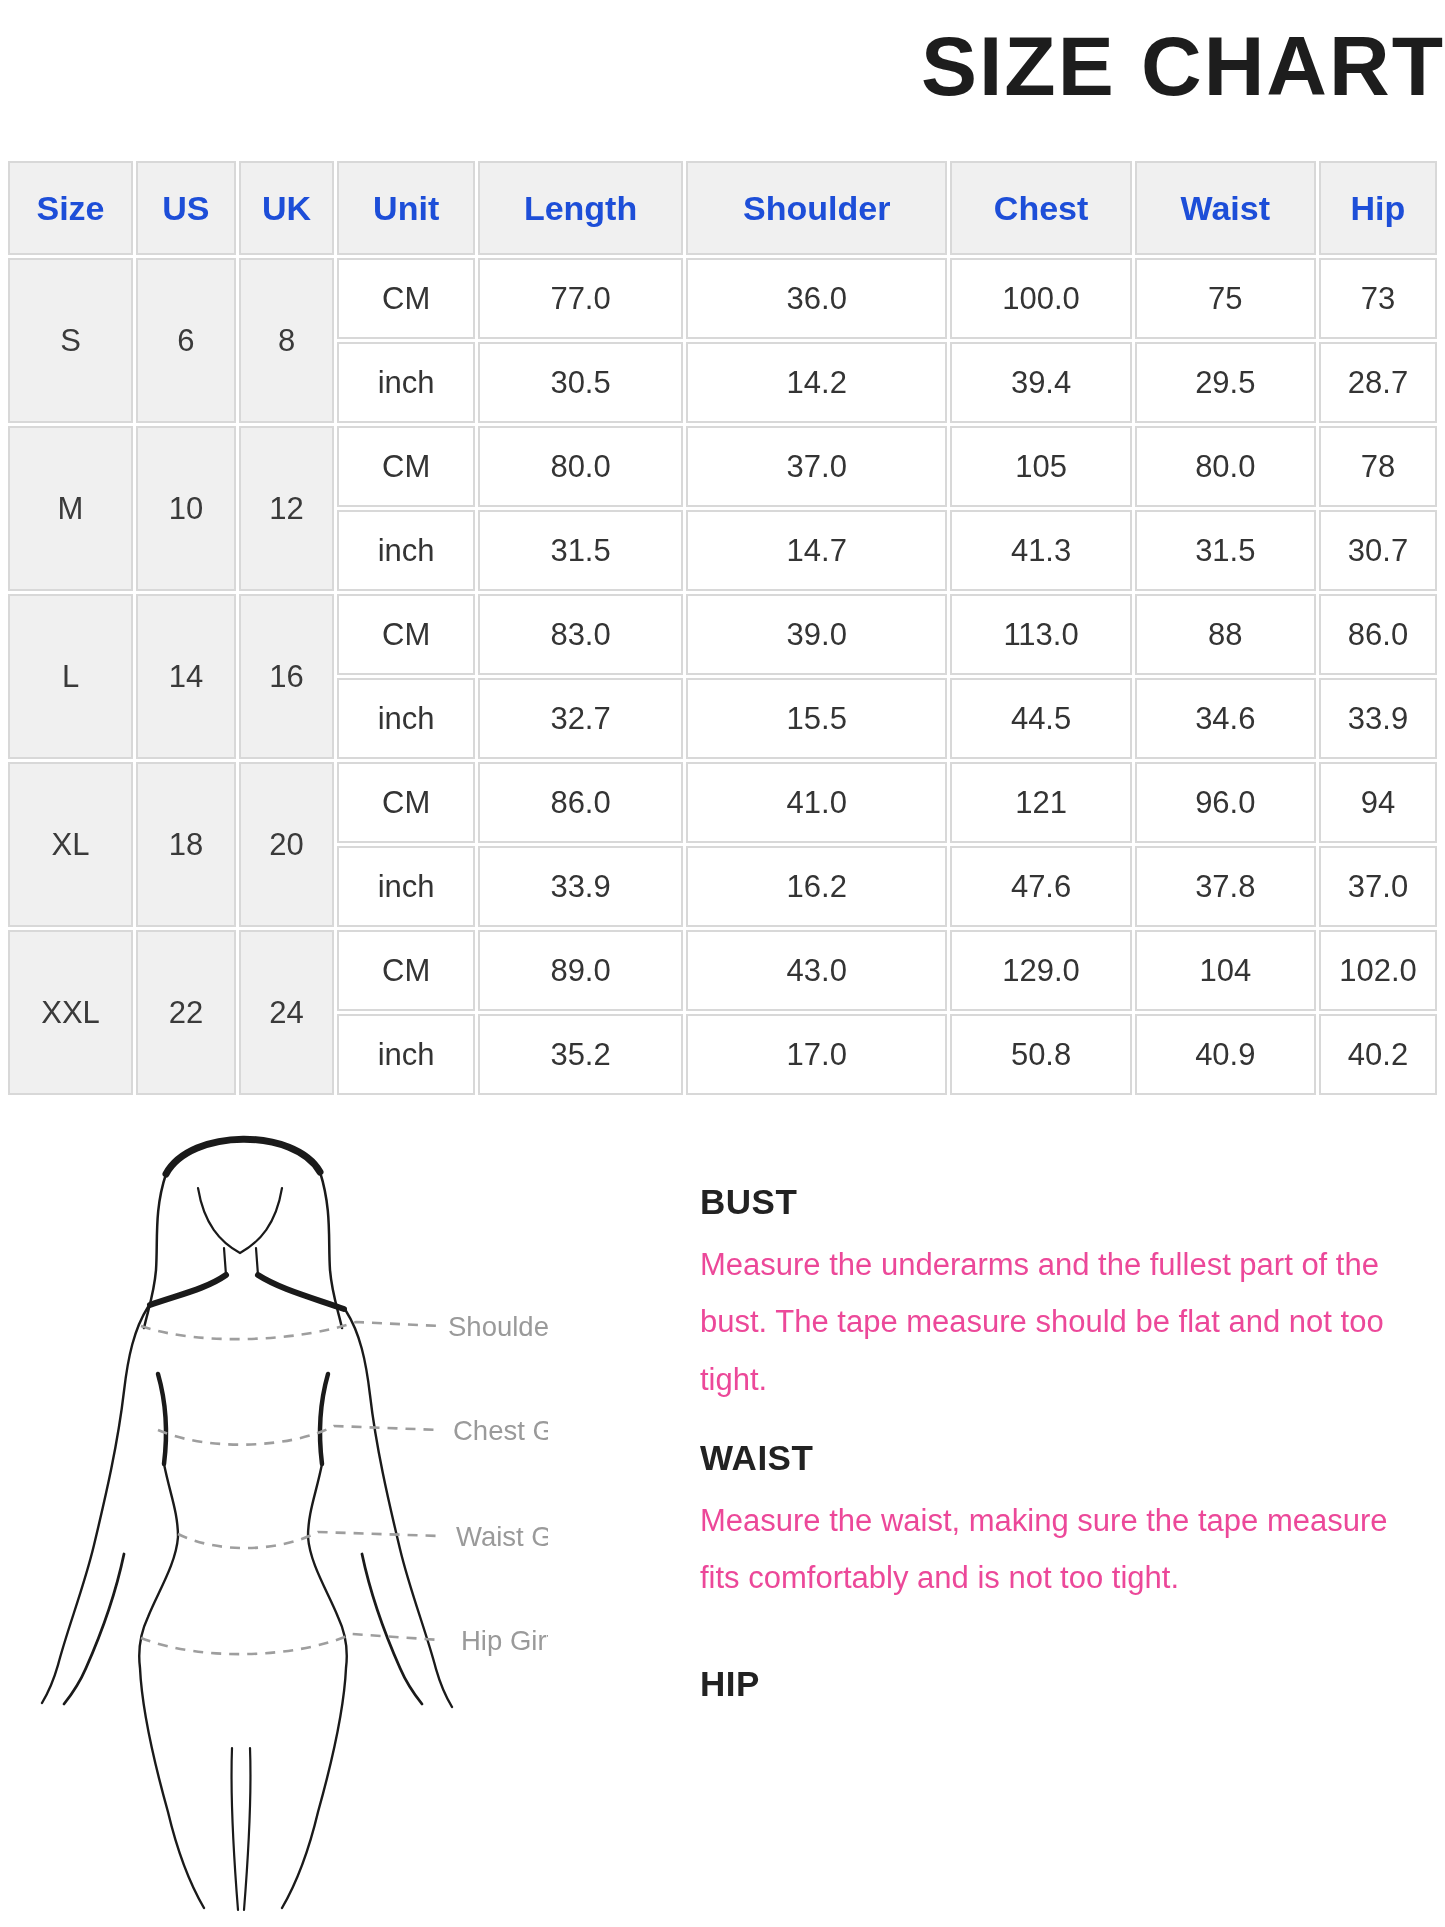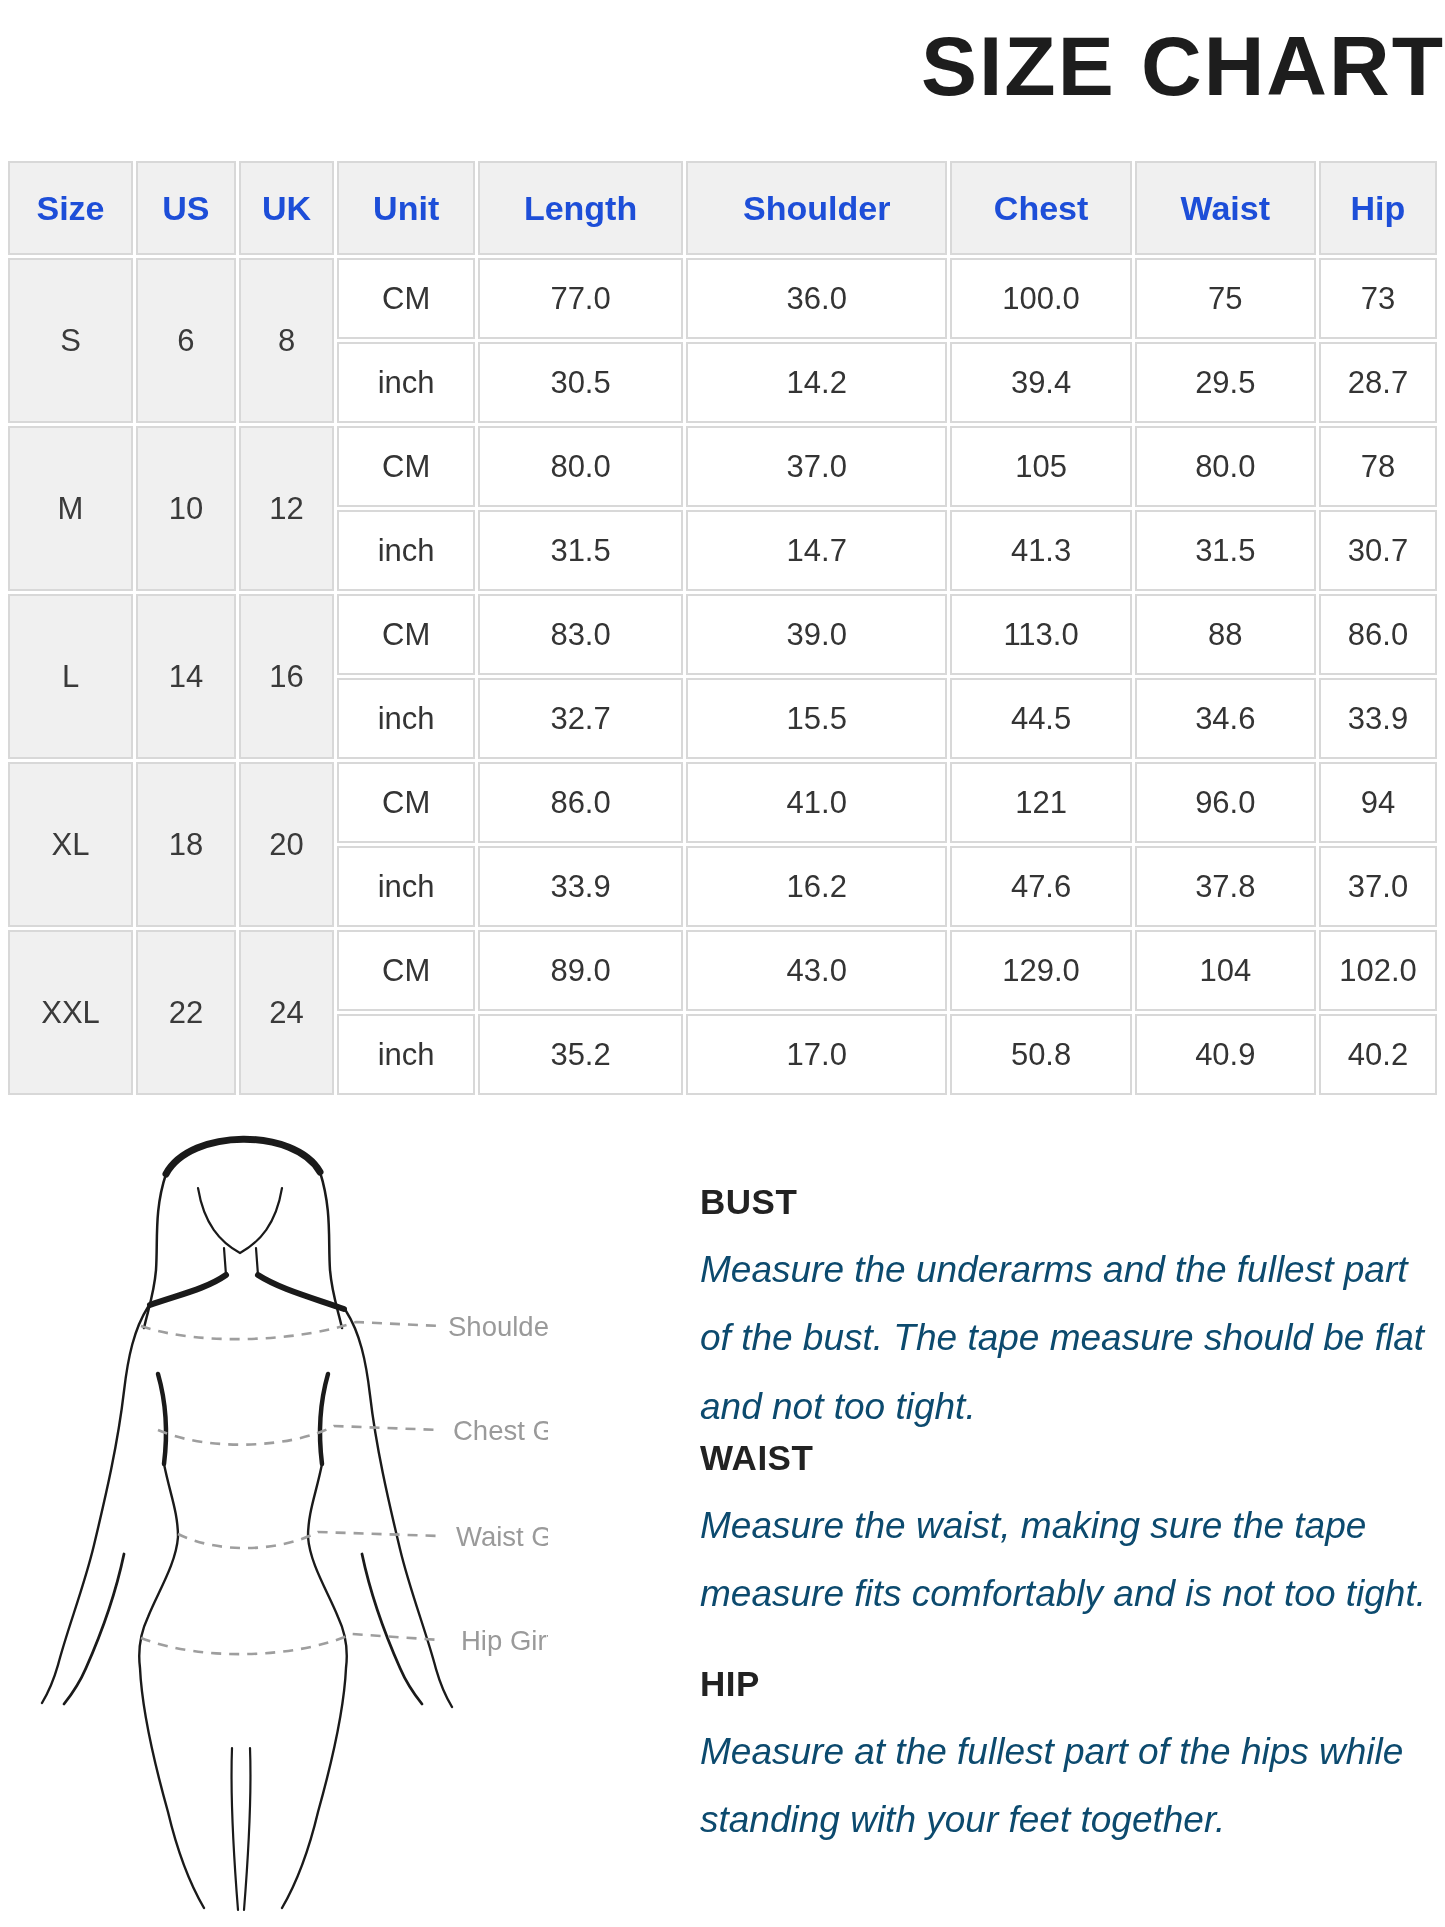--- a/index.html
+++ b/index.html
@@ -74,24 +74,23 @@
   }
   .instruction h3 {
     margin: 0 0 14px 0;
     font-size: 35px;
     font-weight: 700;
     letter-spacing: 0.5px;
     color: #222222;
   }
   .instruction p {
     margin: 0;
-    font-size: 37px;
+    font-size: 31px;
     line-height: 1.85;
-    color: #0c4a6e;
-    font-style: italic;
+    color: #ec4899;
   }
   .instr-bust  { top: 1182px; }
   .instr-waist { top: 1438px; }
   .instr-hip   { top: 1664px; }
 </style>
 </head>
 <body>
 
 <h1 class="page-title">SIZE CHART</h1>
 
@@ -272,14 +271,13 @@
   <p>Measure the underarms and the fullest part of the bust. The tape measure should be flat and not too tight.</p>
 </div>
 
 <div class="instruction instr-waist">
   <h3>WAIST</h3>
   <p>Measure the waist, making sure the tape measure fits comfortably and is not too tight.</p>
 </div>
 
 <div class="instruction instr-hip">
   <h3>HIP</h3>
-  <p>Measure at the fullest part of the hips while standing with your feet together.</p>
 </div>
 
 </body></html>

